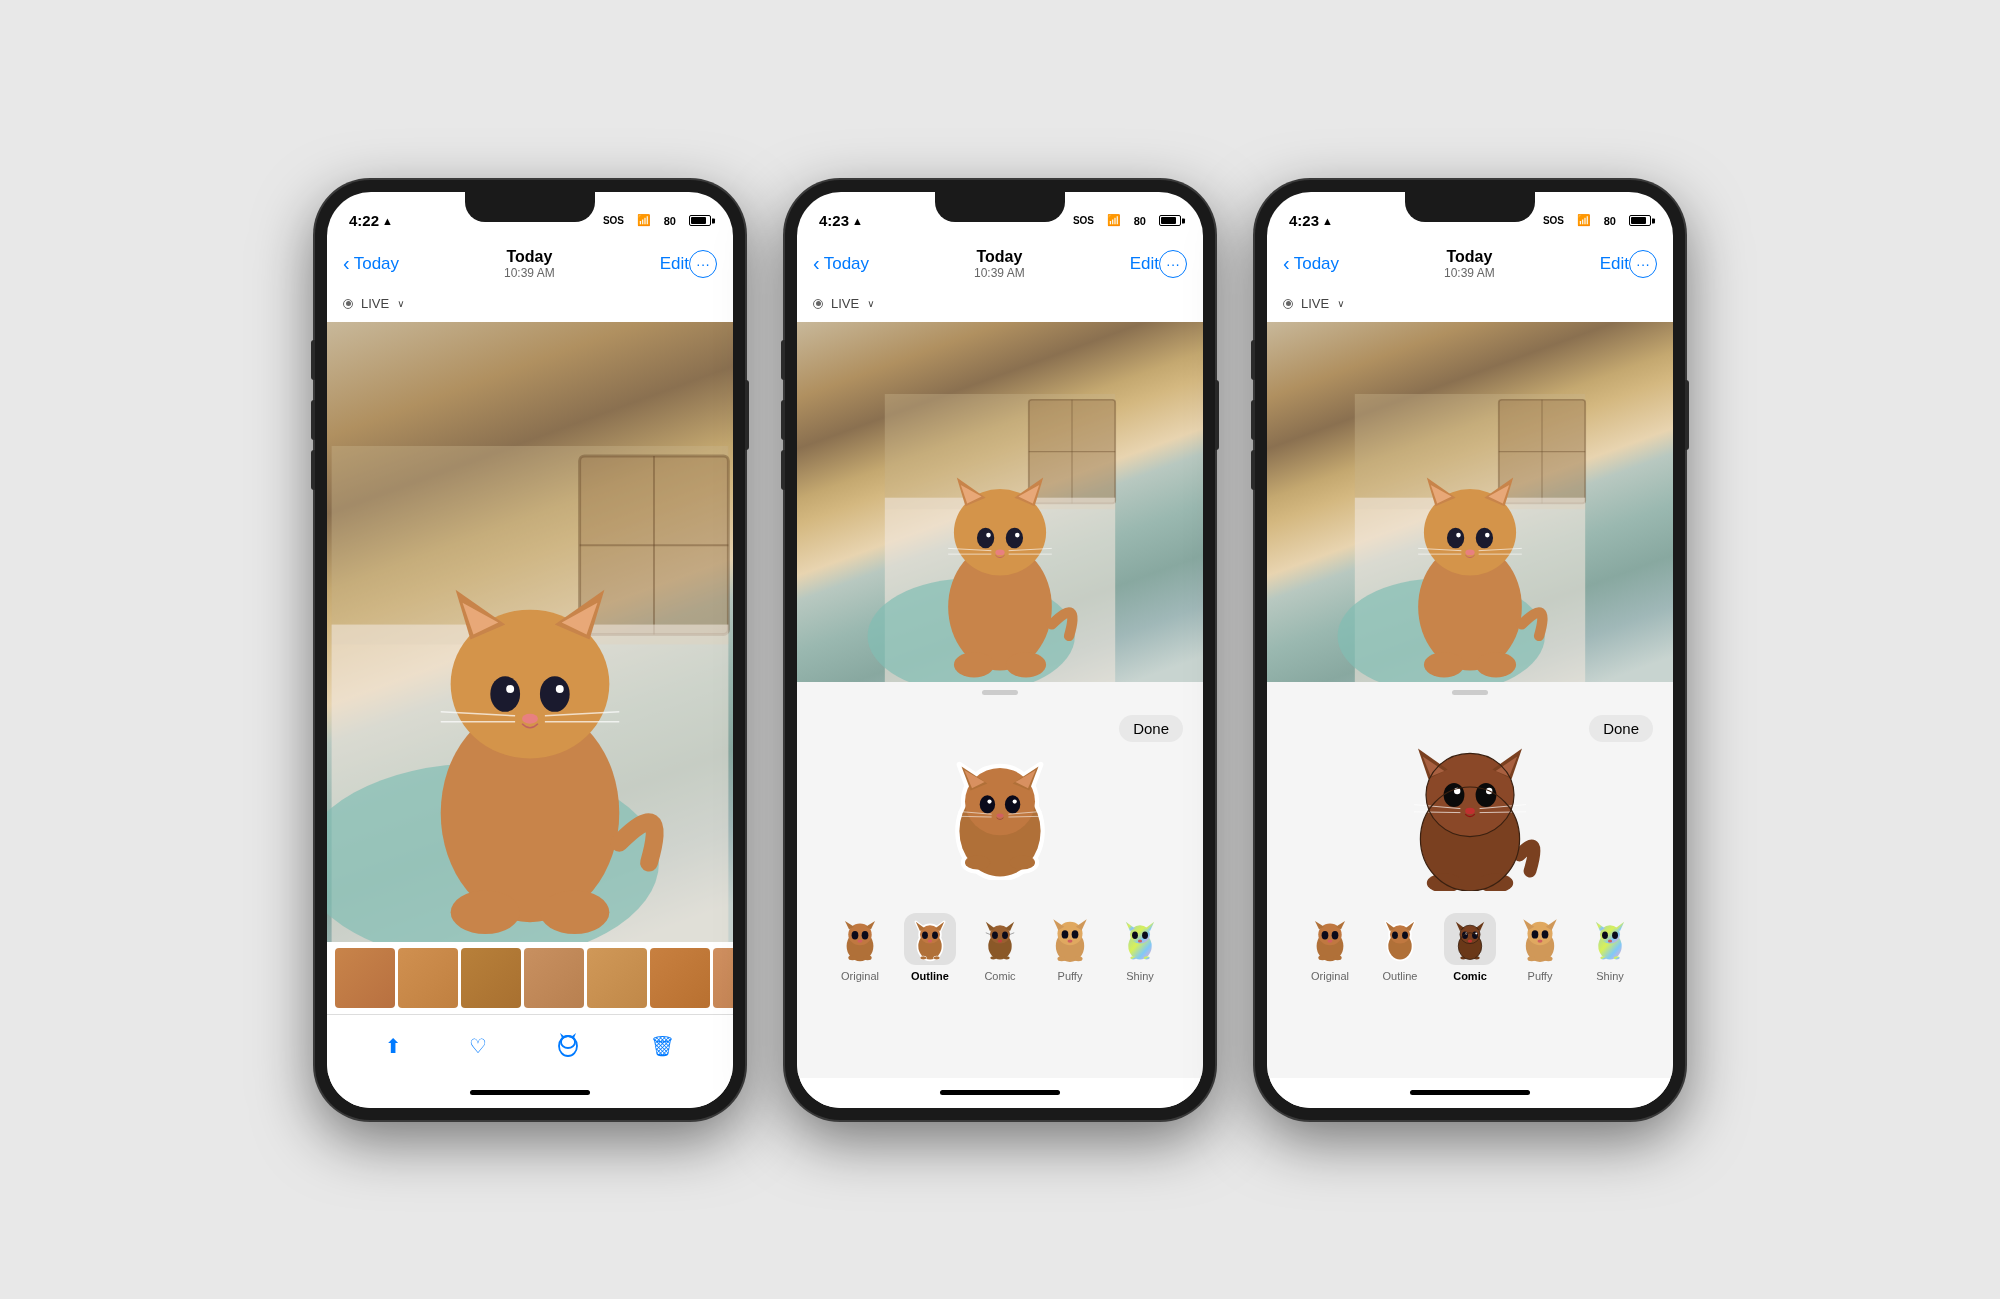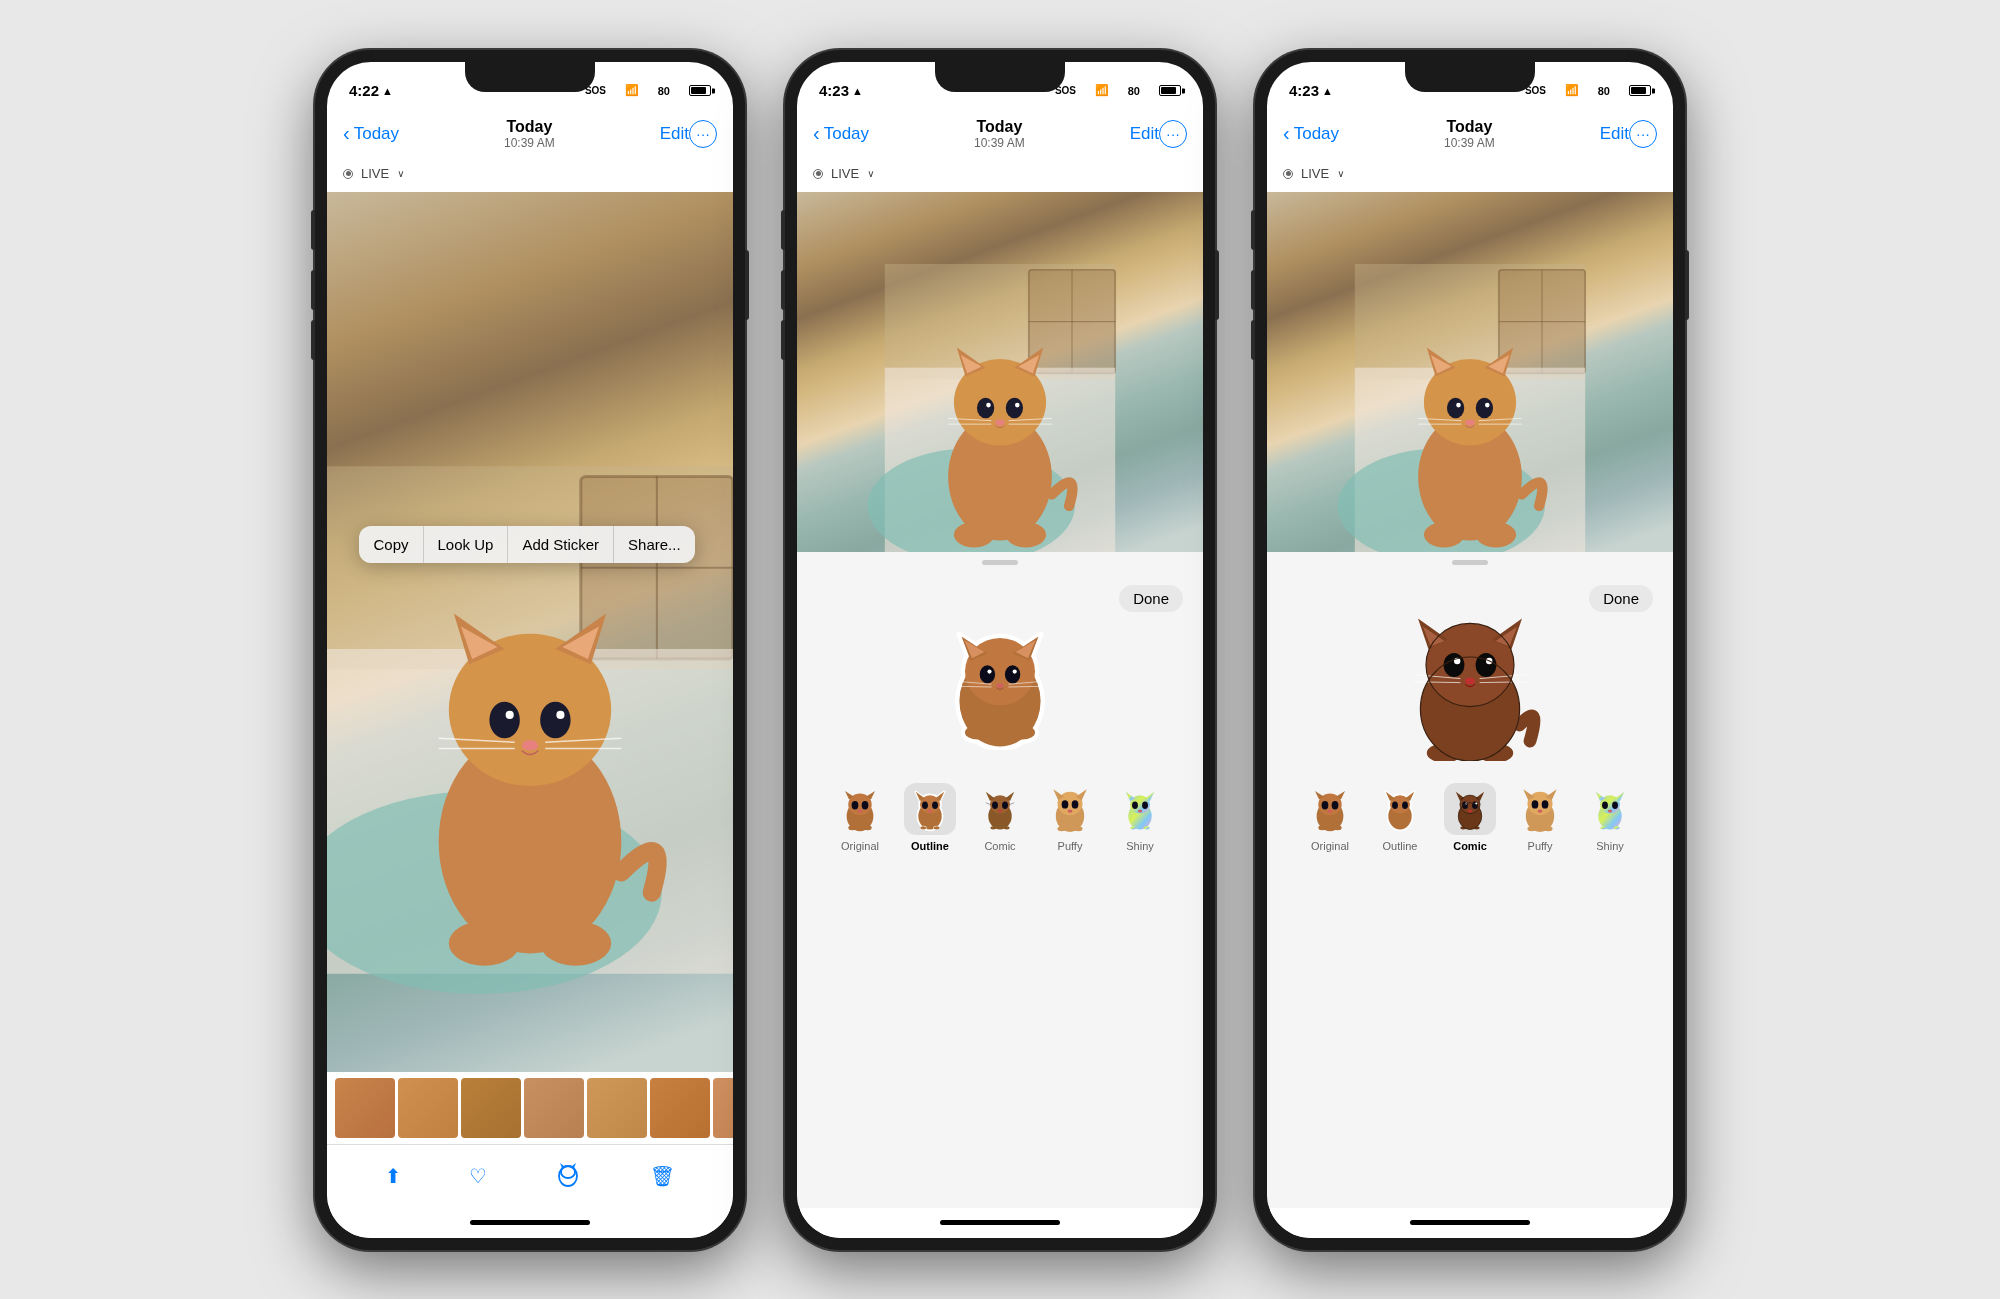--- a/index.html
+++ b/index.html
@@ -11,21 +11,21 @@
       align-items: center;
       justify-content: center;
       gap: 40px;
       font-family: -apple-system, 'SF Pro Display', 'Helvetica Neue', Arial, sans-serif;
       overflow: hidden;
     }
 
     .phone-wrapper {
       position: relative;
       width: 430px;
-      height: 1200px;
+      height: 940px;
     }
 
     .phone-body {
       position: absolute;
       inset: 0;
       background: #1a1a1a;
       border-radius: 55px;
       box-shadow: 0 0 0 2px #3a3a3a, 0 20px 60px rgba(0,0,0,0.5);
     }
 
@@ -96,21 +96,21 @@
       font-weight: 600;
       color: #000;
       display: flex;
       align-items: center;
       gap: 3px;
     }
 
     .status-icons {
       display: flex;
       align-items: center;
-      gap: 19px;
+      gap: 13px;
       font-size: 11px;
       font-weight: 500;
       color: #000;
     }
 
     .battery-icon {
       width: 22px;
       height: 11px;
       border: 1.5px solid #000;
       border-radius: 2px;
@@ -505,26 +505,20 @@
           <line x1="215" y1="272" x2="290" y2="268" stroke="rgba(255,255,255,0.7)" stroke-width="1.5"></line>
           <line x1="215" y1="278" x2="290" y2="278" stroke="rgba(255,255,255,0.7)" stroke-width="1.5"></line>
 
           <ellipse cx="155" cy="470" rx="35" ry="22" fill="#c8844a"></ellipse>
           <ellipse cx="245" cy="470" rx="35" ry="22" fill="#c8844a"></ellipse>
 
           <path d="M290,400 Q340,350 320,420" fill="none" stroke="#c8844a" stroke-width="18" stroke-linecap="round"></path>
         </svg>
       </div>
 
-      <div class="context-menu">
-        <div class="context-menu-item">Copy</div>
-        <div class="context-menu-item">Look Up</div>
-        <div class="context-menu-item">Add Sticker</div>
-        <div class="context-menu-item">Share...</div>
-      </div>
     </div>
 
     <div class="thumbnail-strip">
 
       <div class="thumb" style="background:linear-gradient(135deg,#c8844a,#b87040);"></div>
       <div class="thumb" style="background:linear-gradient(135deg,#d09050,#c08040);"></div>
       <div class="thumb" style="background:linear-gradient(135deg,#b8803a,#a87030);"></div>
       <div class="thumb" style="background:linear-gradient(135deg,#c89060,#b88050);"></div>
       <div class="thumb" style="background:linear-gradient(135deg,#d09858,#c08848);"></div>
       <div class="thumb" style="background:linear-gradient(135deg,#c88040,#b87030);"></div>

